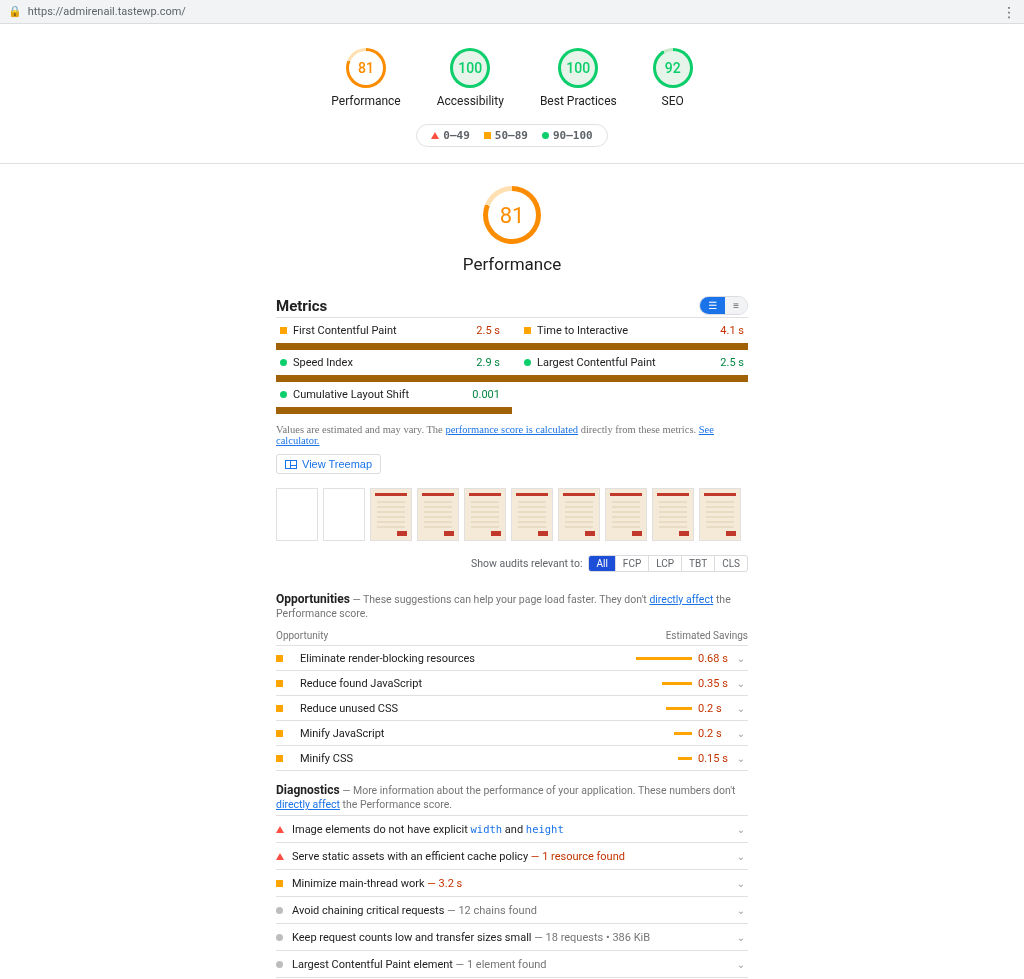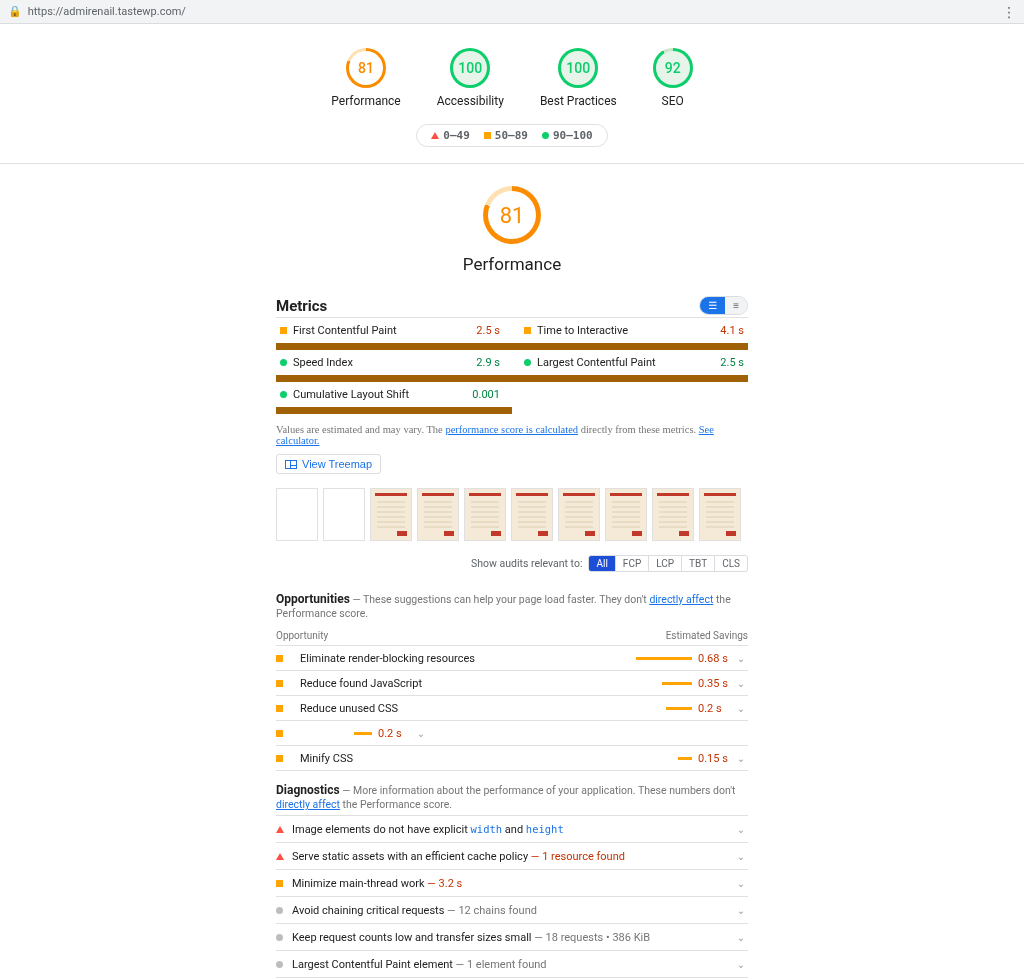--- a/index.html
+++ b/index.html
@@ -291,20 +291,21 @@
         <span class="icon"><span class="sq"></span></span>
         <span class="name">Reduce unused CSS</span>
         <span class="bar-wrap">
           <span class="bar" style="width:26px"></span>
         </span>
         <span class="save">0.2 s</span>
         <span class="chev">⌄</span>
       </div>
       <div class="opp-row">
         <span class="icon"><span class="sq"></span></span>
+        <span class="name">Minify JavaScript</span>
         <span class="bar-wrap">
           <span class="bar" style="width:18px"></span>
         </span>
         <span class="save">0.2 s</span>
         <span class="chev">⌄</span>
       </div>
       <div class="opp-row">
         <span class="icon"><span class="sq"></span></span>
         <span class="name">Minify CSS</span>
         <span class="bar-wrap">

